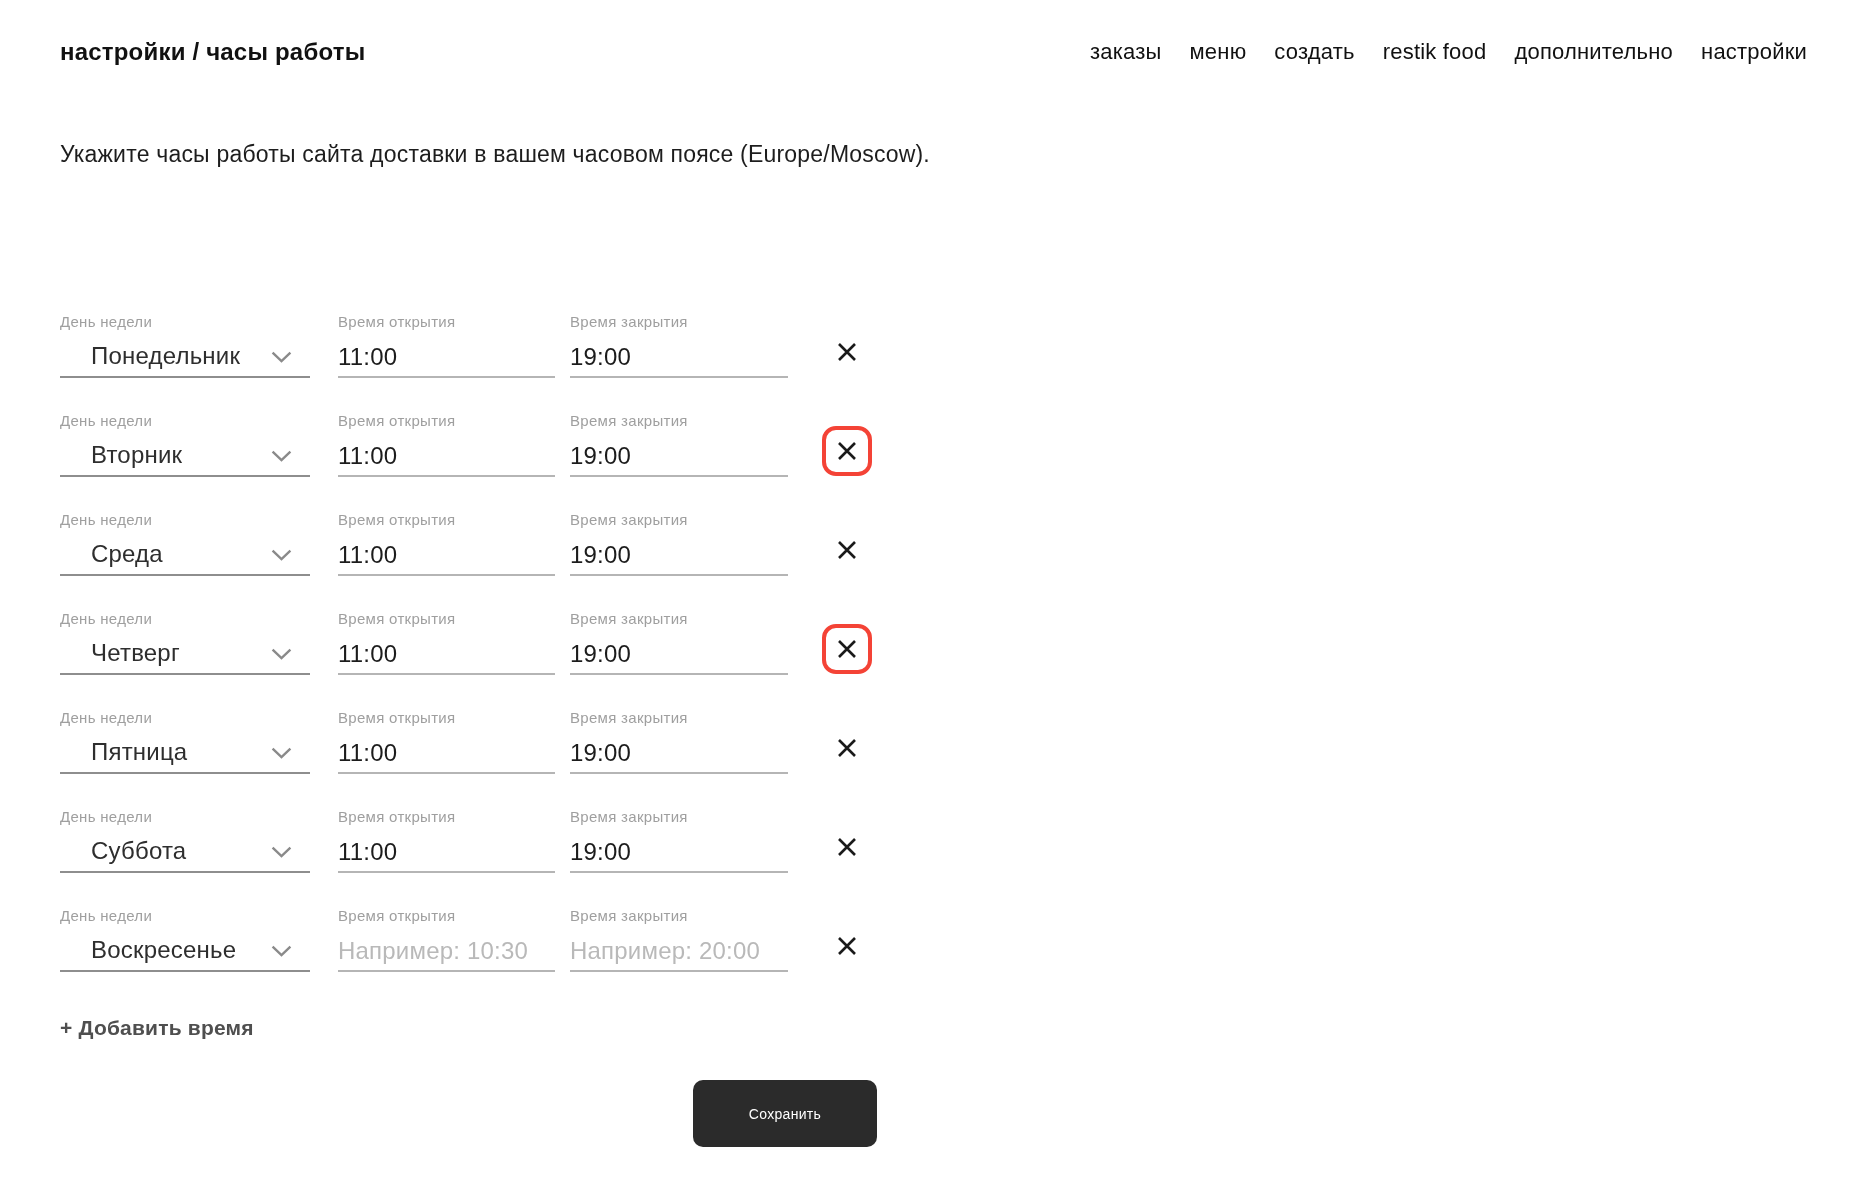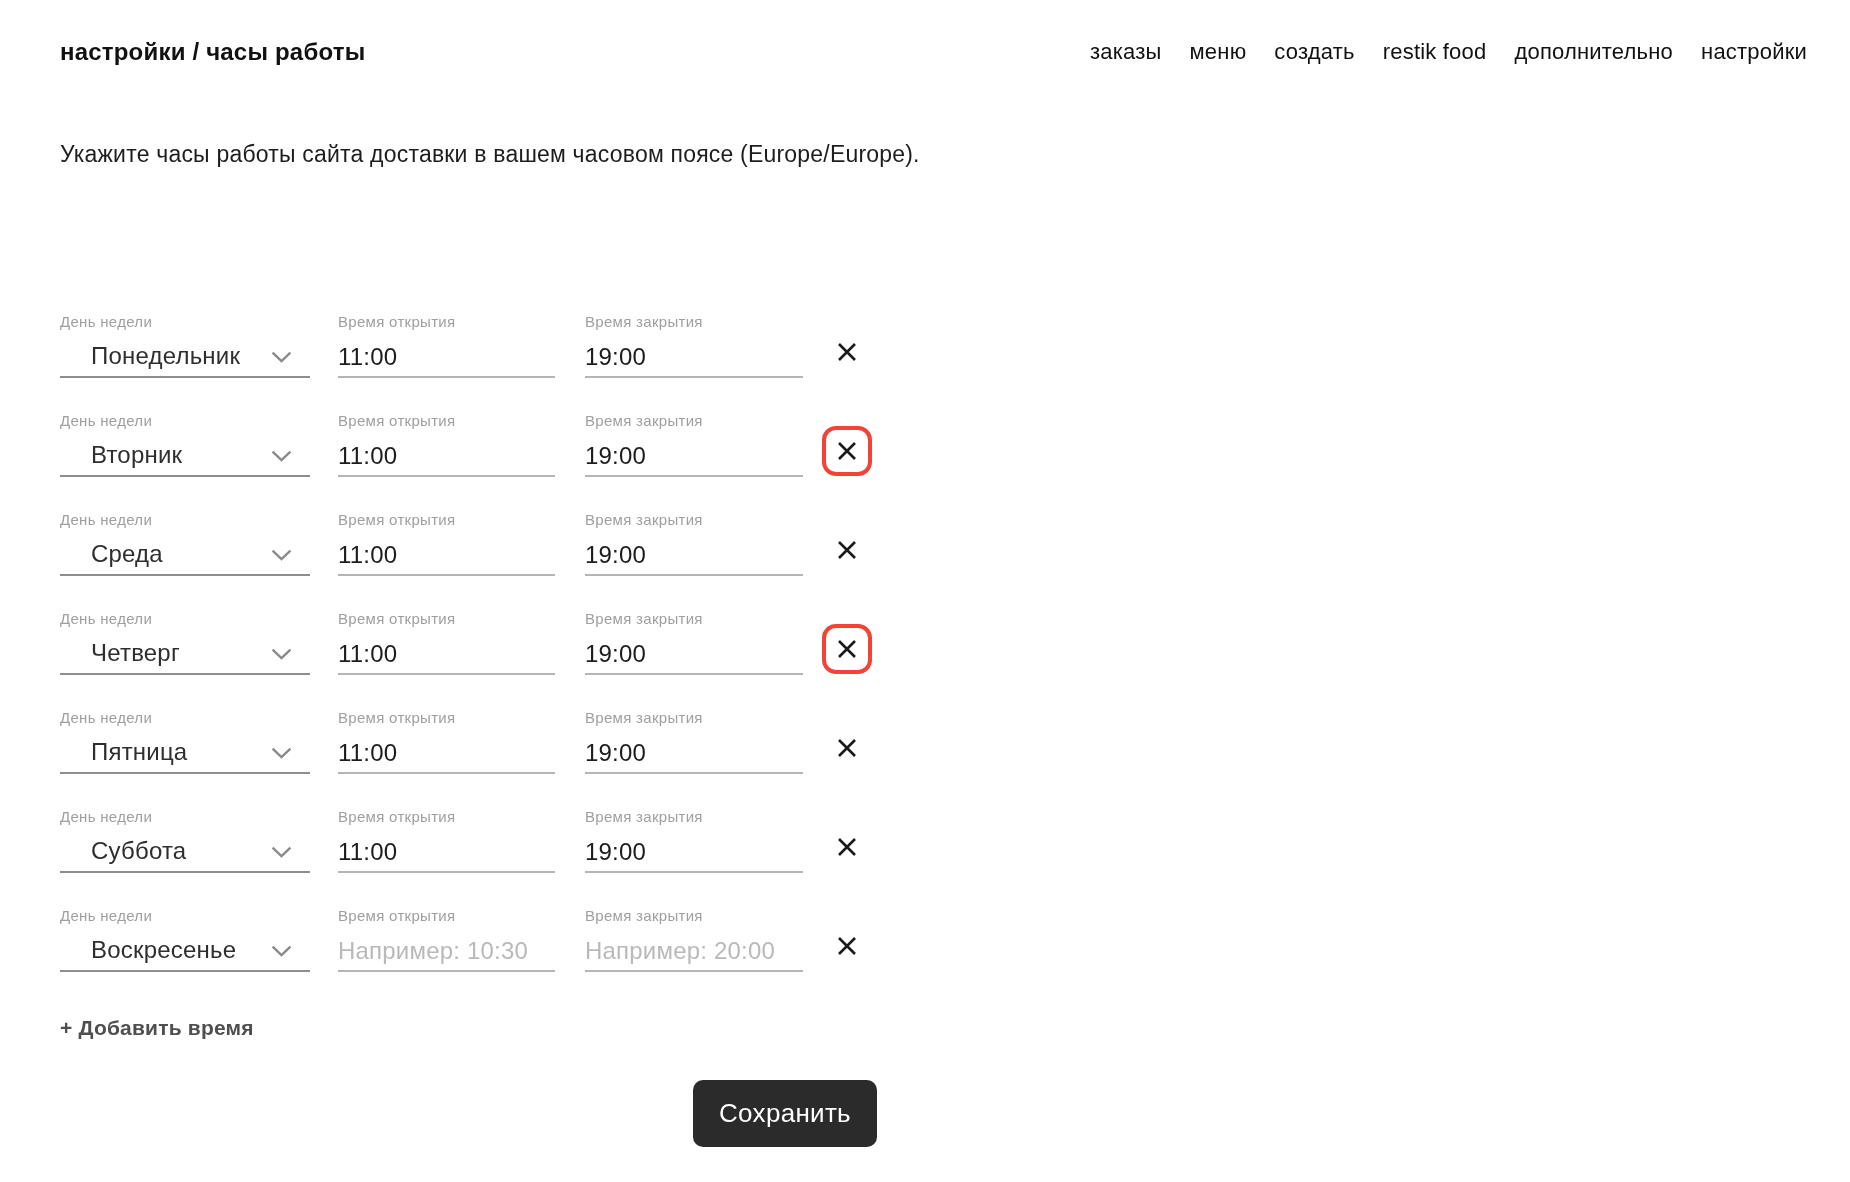--- a/index.html
+++ b/index.html
@@ -25,51 +25,51 @@
   
   .rows{position:absolute; left:60px; top:308px; width:860px;}
   .row{position:relative; height:99px;}
   .field{position:absolute; top:0; height:70px;}
   .field-label{position:absolute; left:0; top:5px; font-size:15px; color:var(--label); letter-spacing:.3px; white-space:nowrap;}
   .select-field{left:0; width:250px; border-bottom:2px solid var(--select-underline); cursor:pointer;}
   .select-value{position:absolute; left:0; bottom:6px; font-size:24px; color:#2e2e2e; letter-spacing:.2px; white-space:nowrap;margin-left:31px;}
   .chevron{position:absolute; right:18px; bottom:13px; line-height:0;}
   .time-field{border-bottom:2px solid var(--input-underline);}
   .open-field{left:278px; width:217px;}
-  .close-field{left:525px; width:218px;}
+  .close-field{left:510px; width:218px;}
   .time-input{position:absolute; left:0; bottom:5px; width:100%; border:none; outline:none; background:transparent;
               font-family:inherit; font-size:24px; color:#1c1c1c; letter-spacing:.2px; padding:0;}
   .time-input::placeholder{color:var(--placeholder); opacity:1;}
   .x-button{position:absolute; left:762px; top:19px; width:50px; height:50px; display:flex; align-items:center; justify-content:center;
             background:transparent; border:4px solid transparent; border-radius:14px; cursor:pointer;}
   .x-button.highlighted{border-color:var(--highlight);}
   .x-button svg{display:block;}
 
   
   .add-time{position:absolute; left:60px; top:1016px; font-size:21px; font-weight:700; color:var(--link); letter-spacing:.2px; cursor:pointer; background:none; border:none; font-family:inherit;}
   .save-button{position:absolute; left:693px; top:1080px; width:184px; height:67px; background:var(--button-bg); color:var(--button-text);
-               border:none; border-radius:10px; font-family:inherit; font-size:26px; letter-spacing:.3px; cursor:pointer;}
+               border:none; border-radius:10px; font-family:inherit; font-size:14px; letter-spacing:.3px; cursor:pointer;}
 </style>
 </head>
 <body>
 
 <div class="page">
 
   <div class="page-title">настройки / часы работы</div>
 
   <nav class="top-nav">
     <span class="nav-item">заказы</span>
     <span class="nav-item">меню</span>
     <span class="nav-item">создать</span>
     <span class="nav-item">restik food</span>
     <span class="nav-item">дополнительно</span>
     <span class="nav-item">настройки</span>
   </nav>
 
-  <p class="intro-line l1">Укажите часы работы сайта доставки в вашем часовом поясе (Europe/Europe).</p>
+  <p class="intro-line l1">Укажите часы работы сайта доставки в вашем часовом поясе (Europe/Moscow).</p>
 
   <div class="rows">
 
     <div class="row">
       <div class="field select-field">
         <div class="field-label">День недели</div>
         <div class="select-value">Понедельник</div>
         <span class="chevron">
           <svg width="21" height="12" viewBox="0 0 21 12">
               <path d="M1.6 1.6 L10.5 10 L19.4 1.6" fill="none" stroke="#8a8a8a" stroke-width="2.4"></path>

